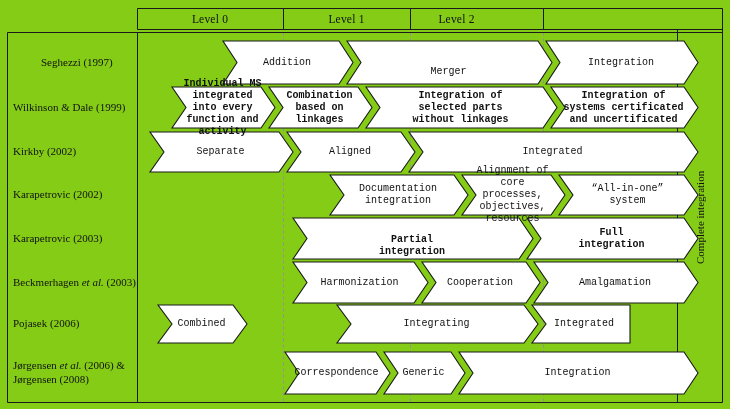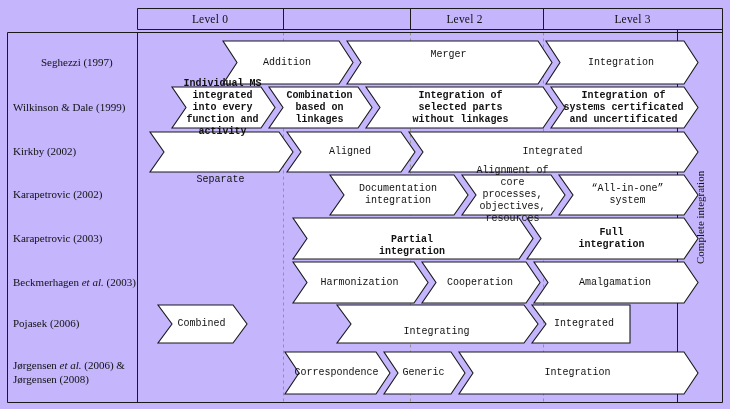--- a/index.html
+++ b/index.html
@@ -1,17 +1,17 @@
 <!DOCTYPE html>
 <html><head>
 <meta charset="utf-8">
 <style>
   html,body{margin:0;padding:0;background:#ffffff;}
   .stage{
-    position:relative;width:730px;height:409px;background:#c4b5fd;
+    position:relative;width:730px;height:409px;background:#84cc16;
     font-family:"Liberation Serif","DejaVu Serif",serif;color:#111111;
     overflow:hidden;
   }
   .stage svg{position:absolute;left:0;top:0;}
   .hdr{
     position:absolute;top:8px;height:22px;display:flex;align-items:center;
     justify-content:center;font-size:11.5px;letter-spacing:.2px;
   }
   .author{
     position:absolute;left:13px;font-size:11px;line-height:1.25;
@@ -72,69 +72,69 @@
       <line x1="410.5" y1="8.5" x2="410.5" y2="29.5" stroke="#1a1a1a" stroke-width="1"></line>
       <line x1="543.5" y1="8.5" x2="543.5" y2="29.5" stroke="#1a1a1a" stroke-width="1"></line>
       <line x1="7.5" y1="32.5" x2="722.5" y2="32.5" stroke="#1a1a1a" stroke-width="1"></line>
       <line x1="7.5" y1="402.5" x2="722.5" y2="402.5" stroke="#1a1a1a" stroke-width="1"></line>
       <line x1="7.5" y1="32.5" x2="7.5" y2="402.5" stroke="#1a1a1a" stroke-width="1"></line>
       <line x1="722.5" y1="8.5" x2="722.5" y2="402.5" stroke="#1a1a1a" stroke-width="1"></line>
       <line x1="137.5" y1="32.5" x2="137.5" y2="402.5" stroke="#1a1a1a" stroke-width="1"></line>
     </svg>
 
   <div class="hdr" style="left:137px;width:146px;">Level 0</div>
-  <div class="hdr" style="left:398px;width:133px;">Level 2</div>
-  <div class="hdr" style="left:543px;width:179px;">Level 3</div>
+  <div class="hdr" style="left:283px;width:127px;">Level 1</div>
+  <div class="hdr" style="left:390px;width:133px;">Level 2</div>
 
   <div id="authors-layer">
       <div class="author" style="top: 62.5px; margin-left: 28px;"><span>Seghezzi (1997)</span></div>
       <div class="author" style="top: 107.5px;"><span>Wilkinson &amp; Dale (1999)</span></div>
       <div class="author" style="top: 152px;"><span>Kirkby (2002)</span></div>
       <div class="author" style="top: 195px;"><span>Karapetrovic (2002)</span></div>
       <div class="author" style="top: 238.5px; text-align: right;"><span>Karapetrovic (2003)</span></div>
       <div class="author" style="top: 282.5px;"><span>Beckmerhagen </span><span class="it">et al.</span><span> (2003)</span></div>
       <div class="author" style="top: 324px;"><span>Pojasek (2006)</span></div>
       <div class="author" style="top: 373px;"><span>Jørgensen </span><span class="it">et al.</span><span> (2006) &amp;
 Jørgensen (2008)</span></div>
     </div>
   <div id="labels-layer">
       <div class="alabel" style="left: 233px; width: 108px; top: 41px; height: 43px;">Addition</div>
-      <div class="alabel" style="left: 357px; width: 183px; top: 33px; height: 43px;">Merger</div>
+      <div class="alabel" style="left: 357px; width: 183px; top: 50px; height: 43px;">Merger</div>
       <div class="alabel" style="left: 556px; width: 130px; top: 41px; height: 43px;">Integration</div>
       <div class="alabel b" style="left: 182px; width: 81px; top: 87px; height: 41px;">Individual MS
 integrated into every
 function and activity</div>
       <div class="alabel b" style="left: 279px; width: 81px; top: 87px; height: 41px;">Combination
 based on
 linkages</div>
       <div class="alabel b" style="left: 376px; width: 169px; top: 87px; height: 41px;">Integration of
 selected parts
 without linkages</div>
       <div class="alabel b" style="left: 561px; width: 125px; top: 87px; height: 41px;">Integration of
 systems certificated
 and uncertificated</div>
-      <div class="alabel" style="left: 160px; width: 121px; top: 132px; height: 40px; margin-top: 28px;">Separate</div>
+      <div class="alabel" style="left: 160px; width: 121px; top: 132px; height: 40px;">Separate</div>
       <div class="alabel" style="left: 297px; width: 106px; top: 132px; height: 40px;">Aligned</div>
       <div class="alabel" style="left: 419px; width: 267px; top: 132px; height: 40px;">Integrated</div>
       <div class="alabel" style="left: 340px; width: 116px; top: 175px; height: 40px;">Documentation
 integration</div>
       <div class="alabel" style="left: 472px; width: 81px; top: 175px; height: 40px;">Alignment of core
 processes,
 objectives, resources</div>
       <div class="alabel" style="left: 569px; width: 117px; top: 175px; height: 40px;">“All-in-one”
 system</div>
       <div class="alabel b" style="left: 303px; width: 218px; top: 218px; height: 55px;">Partial
 integration</div>
       <div class="alabel b" style="left: 537px; width: 149px; top: 218px; height: 41px;">Full
 integration</div>
       <div class="alabel" style="left: 303px; width: 113px; top: 262px; height: 41px;">Harmonization</div>
       <div class="alabel" style="left: 432px; width: 96px; top: 262px; height: 41px;">Cooperation</div>
       <div class="alabel" style="left: 544px; width: 142px; top: 262px; height: 41px;">Amalgamation</div>
       <div class="alabel" style="left: 168px; width: 67px; top: 305px; height: 38px;">Combined</div>
-      <div class="alabel" style="left: 347px; width: 179px; top: 313px; height: 38px;">Integrating</div>
+      <div class="alabel" style="left: 347px; width: 179px; top: 305px; height: 38px;">Integrating</div>
       <div class="alabel" style="left: 542px; width: 84px; top: 305px; height: 38px;">Integrated</div>
       <div class="alabel" style="left: 295px; width: 83px; top: 352px; height: 42px;">Correspondence</div>
       <div class="alabel" style="left: 394px; width: 59px; top: 352px; height: 42px;">Generic</div>
       <div class="alabel" style="left: 469px; width: 217px; top: 352px; height: 42px;">Integration</div>
     </div>
 
   <div class="side">Complete integration</div>
 </div>
 
 </body></html>

